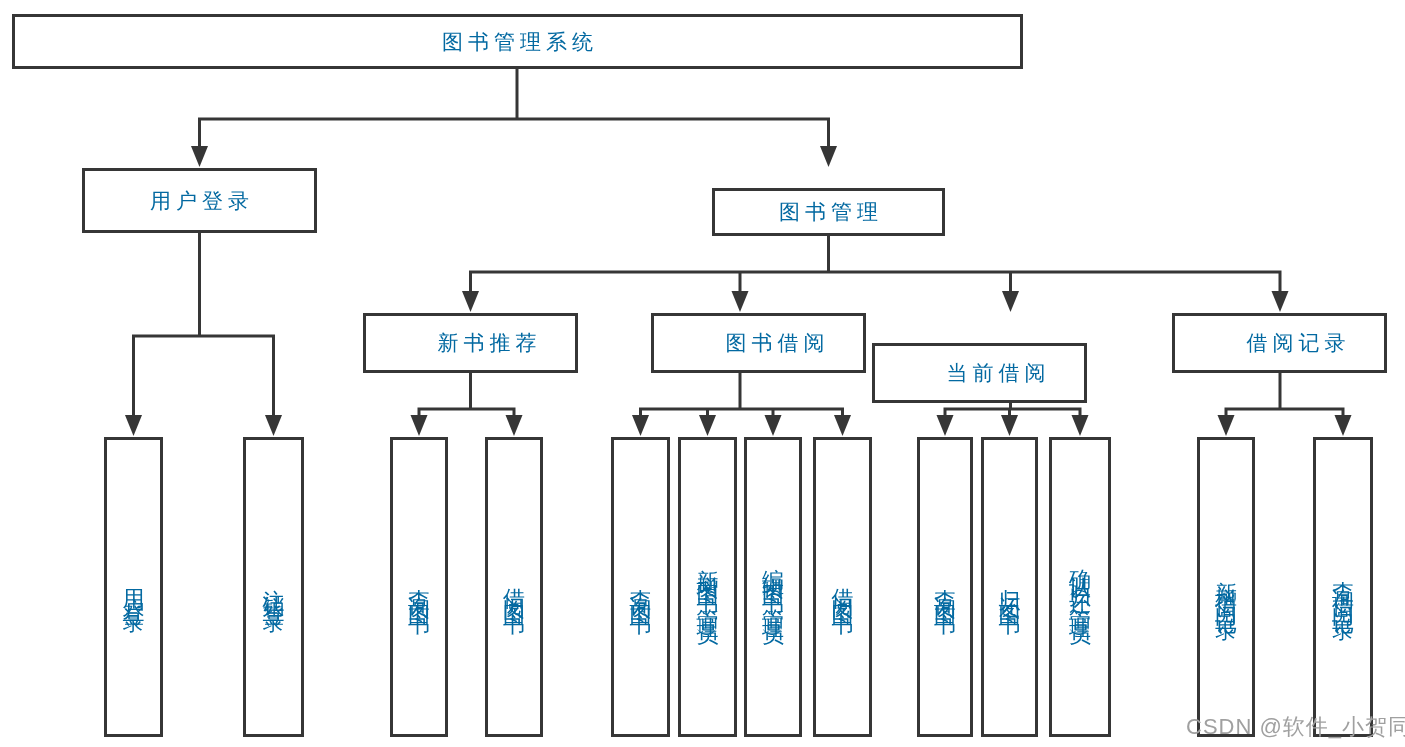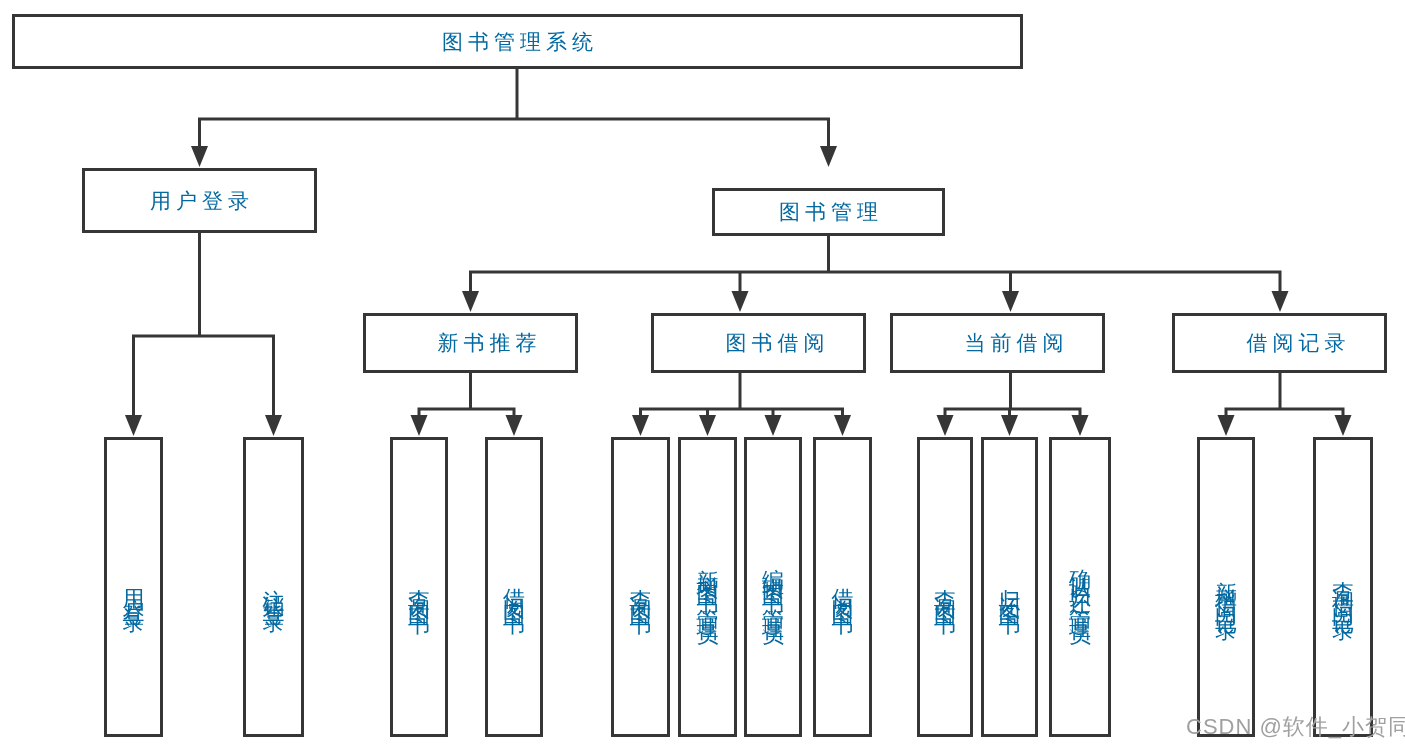--- a/index.html
+++ b/index.html
@@ -23,21 +23,21 @@
   }
   #watermark{
     position:absolute;left:1186px;top:712px;
     font-size:22px;color:#a0a0a0;letter-spacing:1px;white-space:nowrap;
   }
   
   .b-root{left:12px;top:14px;width:1011px;height:55px;}
   .b-login{left:82px;top:168px;width:235px;height:65px;}
   .b-mgmt{left:712px;top:188px;width:233px;height:48px;}
   .b-l2{top:313px;width:215px;height:60px;padding-left:33px;}
-  .b-rec{left:363px;} .b-bor{left:622px;margin-left:29px;} .b-cur{left:890px;} .b-his{left:1172px;}
+  .b-rec{left:363px;} .b-bor{left:622px;margin-left:29px;} .b-cur{left:872px;margin-top:30px;} .b-his{left:1172px;}
   .leaf{top:437px;height:300px;}
   .lf1{left:104px;width:59px;}  .lf2{left:243px;width:61px;}
   .lf3{left:390px;width:58px;}  .lf4{left:485px;width:58px;}
   .lf5{left:611px;width:59px;}  .lf6{left:678px;width:59px;}
   .lf7{left:744px;width:58px;}  .lf8{left:813px;width:59px;}
   .lf9{left:917px;width:56px;}  .lf10{left:981px;width:57px;}
   .lf11{left:1049px;width:62px;}.lf12{left:1197px;width:58px;}
   .lf13{left:1313px;width:60px;}
 </style>
 </head>

